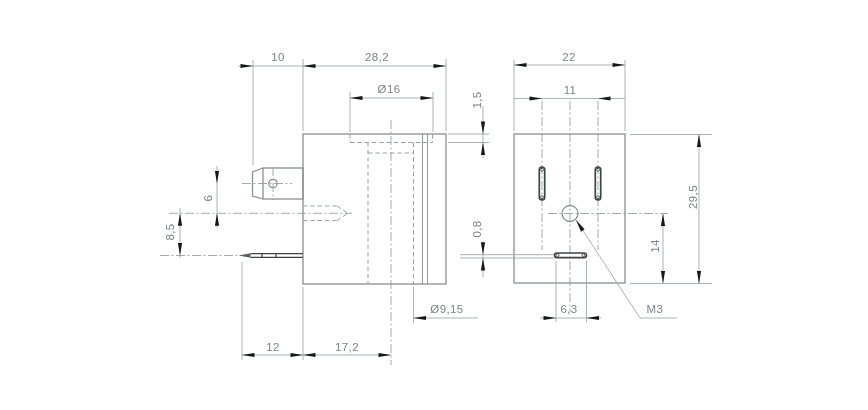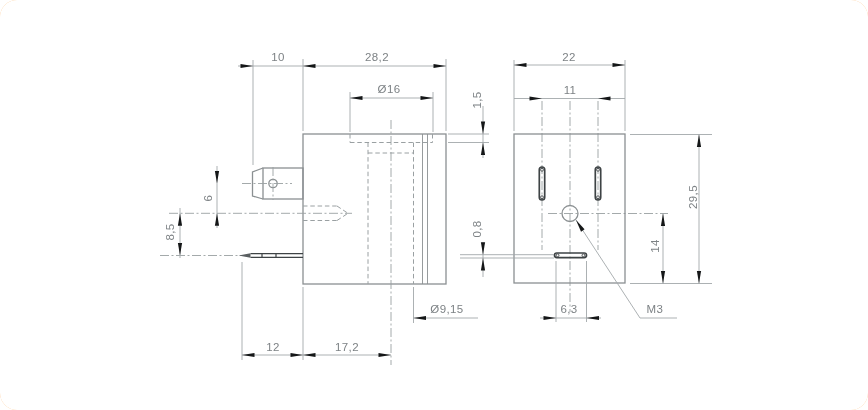--- a/index.html
+++ b/index.html
@@ -1,16 +1,16 @@
 <!DOCTYPE html>
 <html><head>
 <meta charset="utf-8">
 <style>
   html,body{margin:0;padding:0;background:#ffffff;}
-  .stage{width:868px;height:410px;background:#fdba74;position:relative;overflow:hidden;border-radius:17px;}
+  .stage{width:868px;height:410px;background:#fdba74;position:relative;overflow:hidden;}
   text{font-family:"Liberation Sans","DejaVu Sans",sans-serif;font-size:11.5px;fill:#7d8285;letter-spacing:.4px;}
 </style>
 </head>
 <body>
 
 <div class="stage">
 <svg width="868" height="410" viewBox="0 0 868 410" xmlns="http://www.w3.org/2000/svg">
   <defs>
     <path id="arr" d="M0 0 L12.5 2.1 L12.5 -2.1 Z"></path>
   </defs>

